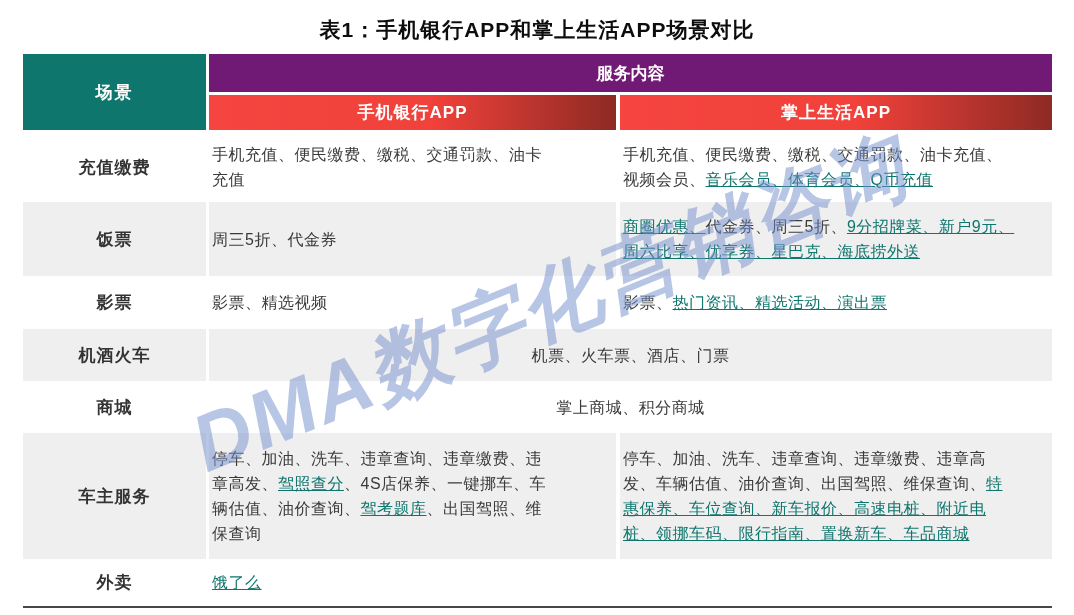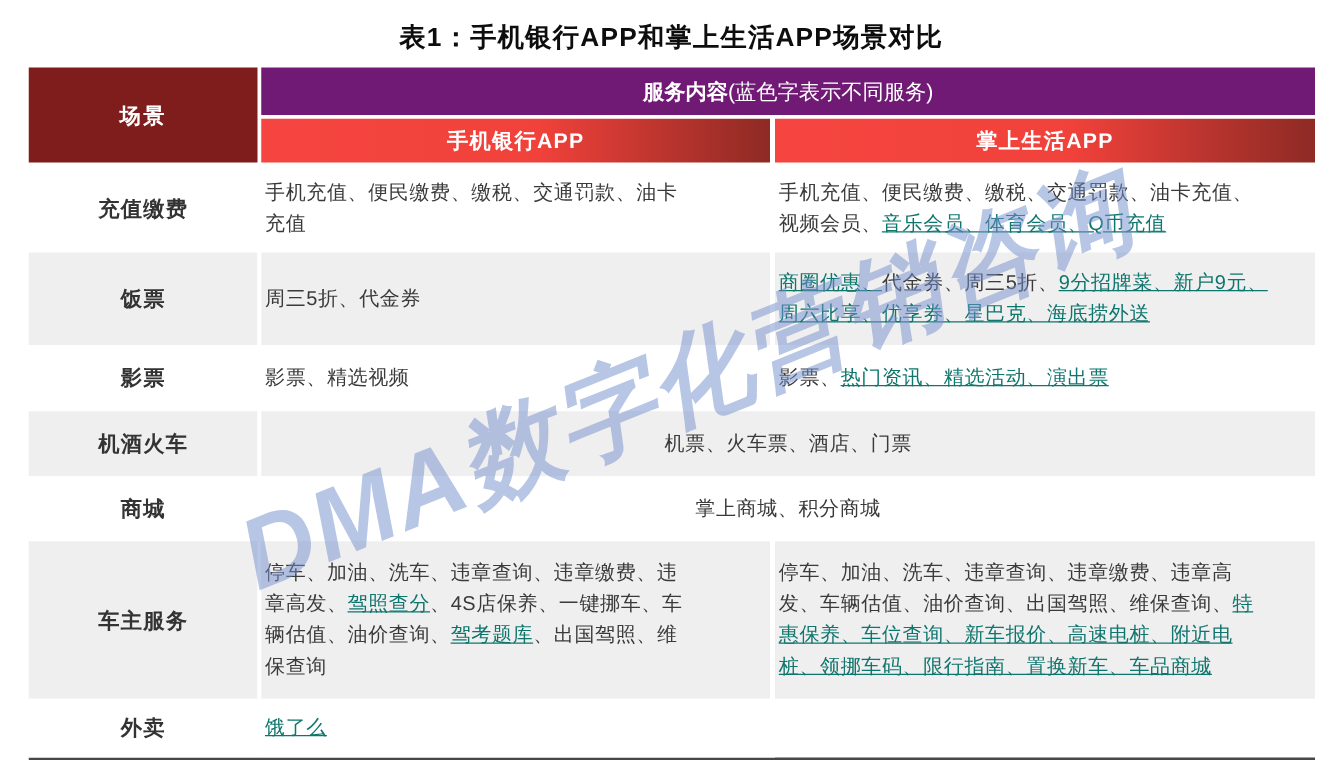--- a/index.html
+++ b/index.html
@@ -8,21 +8,21 @@
   .page { position:relative; width:1074px; height:615px; background:#fff; overflow:hidden;padding-left:40px; }
 
   .title { position:absolute; top:16px; left:0; width:100%; text-align:center;
            font-size:21px; font-weight:bold; color:#0d0d0d; letter-spacing:1px; }
 
   .tbl { position:absolute; left:23px; top:54px; width:1029px; }
 
   
   .thead { position:relative; height:76px; margin-bottom:2px; }
   .scene-head { position:absolute; left:0; top:0; width:183px; height:76px;
-                background:#7f1d1d; color:#fff; font-weight:bold; font-size:17px;
+                background:#0f766e; color:#fff; font-weight:bold; font-size:17px;
                 display:flex; align-items:center; justify-content:center; letter-spacing:2px; }
   .service-head { position:absolute; left:186px; top:0; width:843px; height:38px;
                   background:#701a75; color:#fff; font-size:17px;
                   display:flex; align-items:center; justify-content:center; }
   .service-head .b { font-weight:bold; }
   .app-head { position:absolute; top:41px; height:35px; color:#fff; font-weight:bold; font-size:17px;
               display:flex; align-items:center; justify-content:center; letter-spacing:1px;
               background:linear-gradient(90deg,#f64540 0%,#f0413a 55%,#8e2a24 100%); }
   .bank-head { left:186px; width:407px; }
   .life-head { left:597px; width:432px; }
@@ -57,21 +57,20 @@
 <div class="page">
 
   <div class="title">表1：手机银行APP和掌上生活APP场景对比</div>
 
   <div class="tbl">
 
     <div class="thead">
       <div class="scene-head">场景</div>
       <div class="service-head">
         <span class="b">服务内容</span>
-          <span>(蓝色字表示不同服务)</span>
       </div>
       <div class="app-head bank-head">手机银行APP</div>
       <div class="app-head life-head">掌上生活APP</div>
     </div>
 
     <div id="tbody">
         <div class="row" style="height: 70px;">
           <div class="cell scene">充值缴费</div>
           <div class="gap"></div>
           <div class="cell bank">

